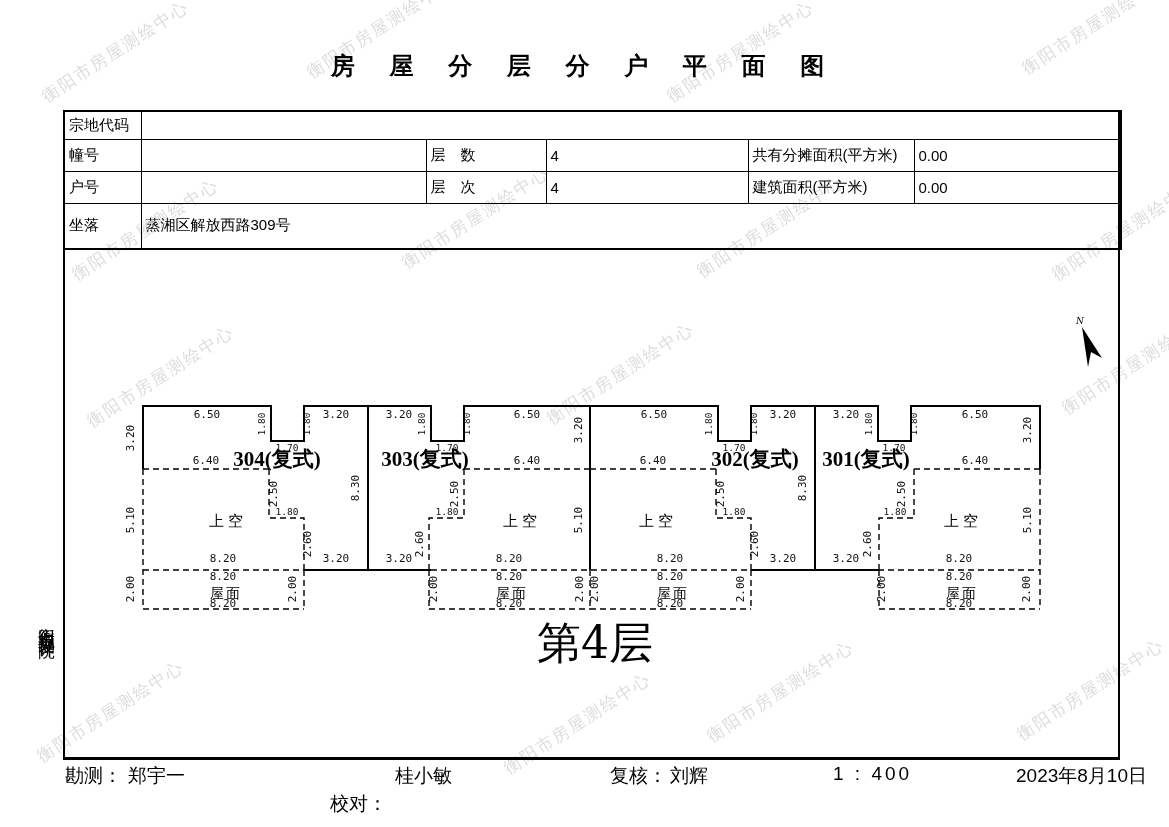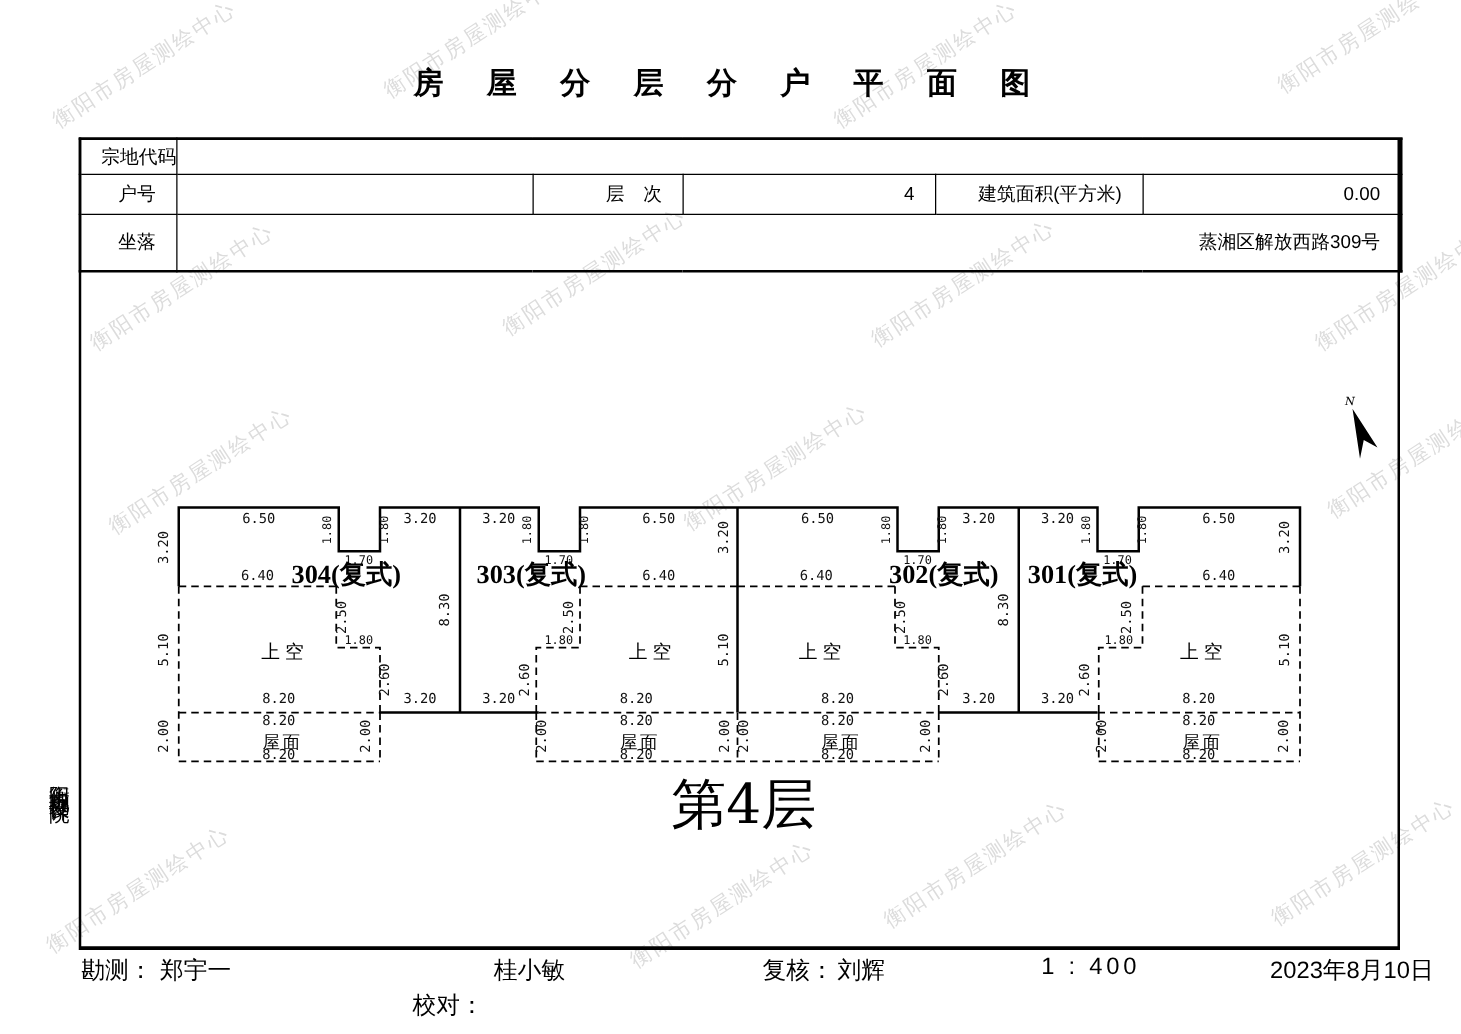--- a/index.html
+++ b/index.html
@@ -7,22 +7,22 @@
         font-family:"Liberation Sans",sans-serif;color:#000;}
   
   .wm{position:absolute;white-space:nowrap;color:#dcdcdc;font-size:17px;
       transform:rotate(-33deg);z-index:0;letter-spacing:2px;user-select:none;}
   
   .title{position:absolute;top:50px;left:0;width:100%;text-align:center;
          font-size:24px;font-weight:bold;letter-spacing:14px;z-index:2;}
   
   table.info{position:absolute;left:63px;top:110px;width:1057px;table-layout:fixed;
              border-collapse:collapse;z-index:2;background:transparent;}
-  table.info td{border:1px solid #000;font-size:15px;text-align:right;
-                padding:0 16px;overflow:hidden;white-space:nowrap;}
+  table.info td{border:1px solid #000;font-size:15px;text-align:left;
+                padding:0 4px;overflow:hidden;white-space:nowrap;}
   table.info{border:2px solid #000;}
   
   .frame{position:absolute;left:63px;top:110px;width:1053px;height:645px;
          border:2px solid #000;border-bottom-width:3px;z-index:1;}
   svg.plan{position:absolute;left:0;top:0;z-index:3;pointer-events:none;}
   .dim{font:11px "DejaVu Sans Mono",monospace;fill:#111;}
   .dim-s{font:9.5px "DejaVu Sans Mono",monospace;fill:#111;}
   .unit-label{font:bold 21px "Liberation Serif",serif;fill:#000;}
   .zone{font:15px "Liberation Sans",sans-serif;fill:#000;letter-spacing:4px;}
   .roofl{font:14px "Liberation Sans",sans-serif;fill:#000;letter-spacing:2px;}
@@ -71,20 +71,28 @@
         <col style="width:285px">
         <col style="width:120px">
       <col style="width:202px">
         <col style="width:166px">
         <col style="width:207px">
     </colgroup>
     <tbody>
         <tr style="height:28px">
       <td>宗地代码</td>
       <td colspan="5"></td>
+    </tr>
+    <tr style="height:32px">
+      <td>幢号</td>
+      <td></td>
+      <td>层　数</td>
+      <td>4</td>
+      <td>共有分摊面积(平方米)</td>
+      <td>0.00</td>
     </tr>
     <tr style="height:32px">
       <td>户号</td>
       <td></td>
       <td>层　次</td>
       <td>4</td>
       <td>建筑面积(平方米)</td>
       <td>0.00</td>
     </tr>
     <tr style="height:46px">

